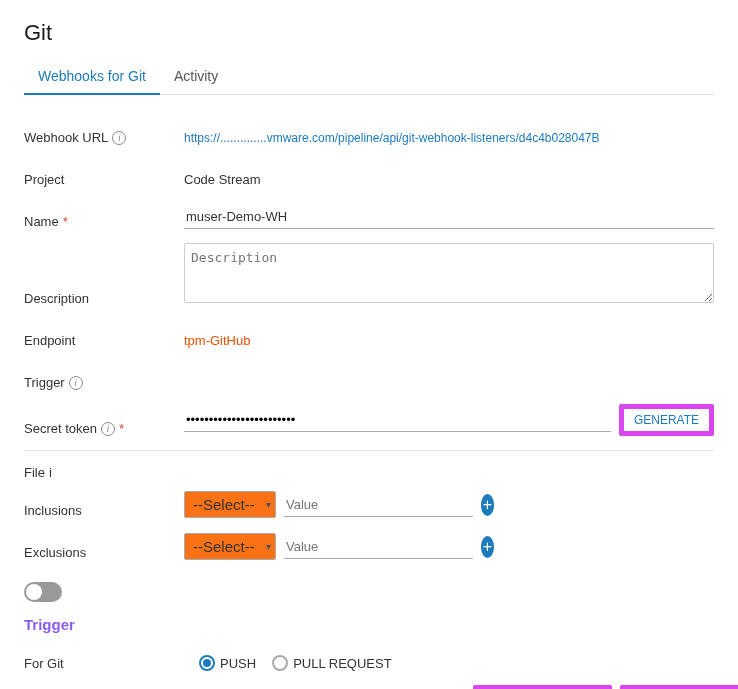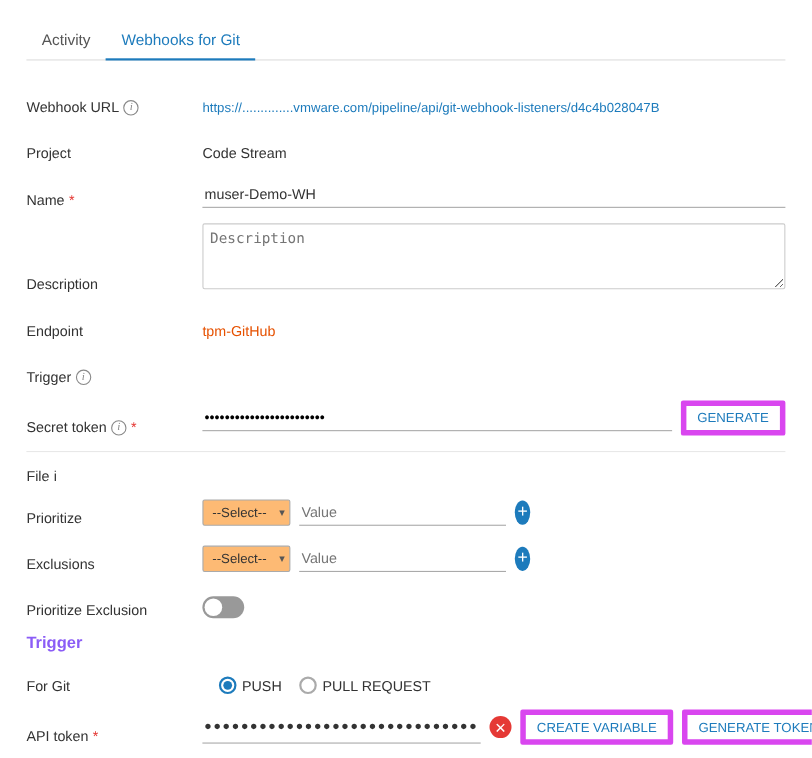--- a/index.html
+++ b/index.html
@@ -156,23 +156,23 @@
       gap: 8px;
     }
     .select-wrapper {
       position: relative;
       display: inline-flex;
       align-items: center;
     }
     select {
       appearance: none;
       border: 1px solid #aaa;
-      background: #fdba74;
+      background: #f97316;
       padding: 4px 20px 4px 8px;
-      font-size: 12px;
+      font-size: 15px;
       color: #333;
       cursor: pointer;
       border-radius: 2px;
       outline: none;
     }
     .select-arrow {
       position: absolute;
       right: 5px;
       pointer-events: none;
       font-size: 10px;
@@ -295,24 +295,25 @@
       margin: 8px 0 14px 0;
     }
     .orange-label {
       color: #e65100;
     }
   </style>
 </head>
 <body>
 
 <div class="page">
+  <h1 class="page-title">Git</h1>
 
   <div class="tabs">
+    <div class="tab active">Webhooks for Git</div>
     <div class="tab">Activity</div>
-    <div class="tab active">Webhooks for Git</div>
   </div>
 
   <div class="form-section">
 
     <div class="form-row">
       <div class="form-label">
         <span>Webhook URL</span>
         <span class="info-icon">i</span>
       </div>
       <div class="form-value link">https://..............vmware.com/pipeline/api/git-webhook-listeners/d4c4b028047B</div>
@@ -368,21 +369,21 @@
 
     <hr class="form-divider">
 
     <div class="section-block">
       <div class="section-title">
         <span>File</span>
         <span class="info-icon">i</span>
       </div>
 
       <div class="form-row">
-        <div class="form-label">Prioritize</div>
+        <div class="form-label">Inclusions</div>
         <div class="inline-row">
           <div class="select-wrapper">
             <select>
               <option>--Select--</option>
             </select>
             <span class="select-arrow">▾</span>
           </div>
           <input class="value-input" type="text" placeholder="Value" style="">
           <button class="add-btn">+</button>
         </div>
@@ -396,21 +397,20 @@
               <option>--Select--</option>
             </select>
             <span class="select-arrow">▾</span>
           </div>
           <input class="value-input" type="text" placeholder="Value" style="">
           <button class="add-btn">+</button>
         </div>
       </div>
 
       <div class="form-row">
-        <div class="form-label">Prioritize Exclusion</div>
         <div class="toggle">
           <div class="knob"></div>
         </div>
       </div>
     </div>
 
     <div class="section-block">
       <div class="trigger-title">Trigger</div>
 
       <div class="form-row">

